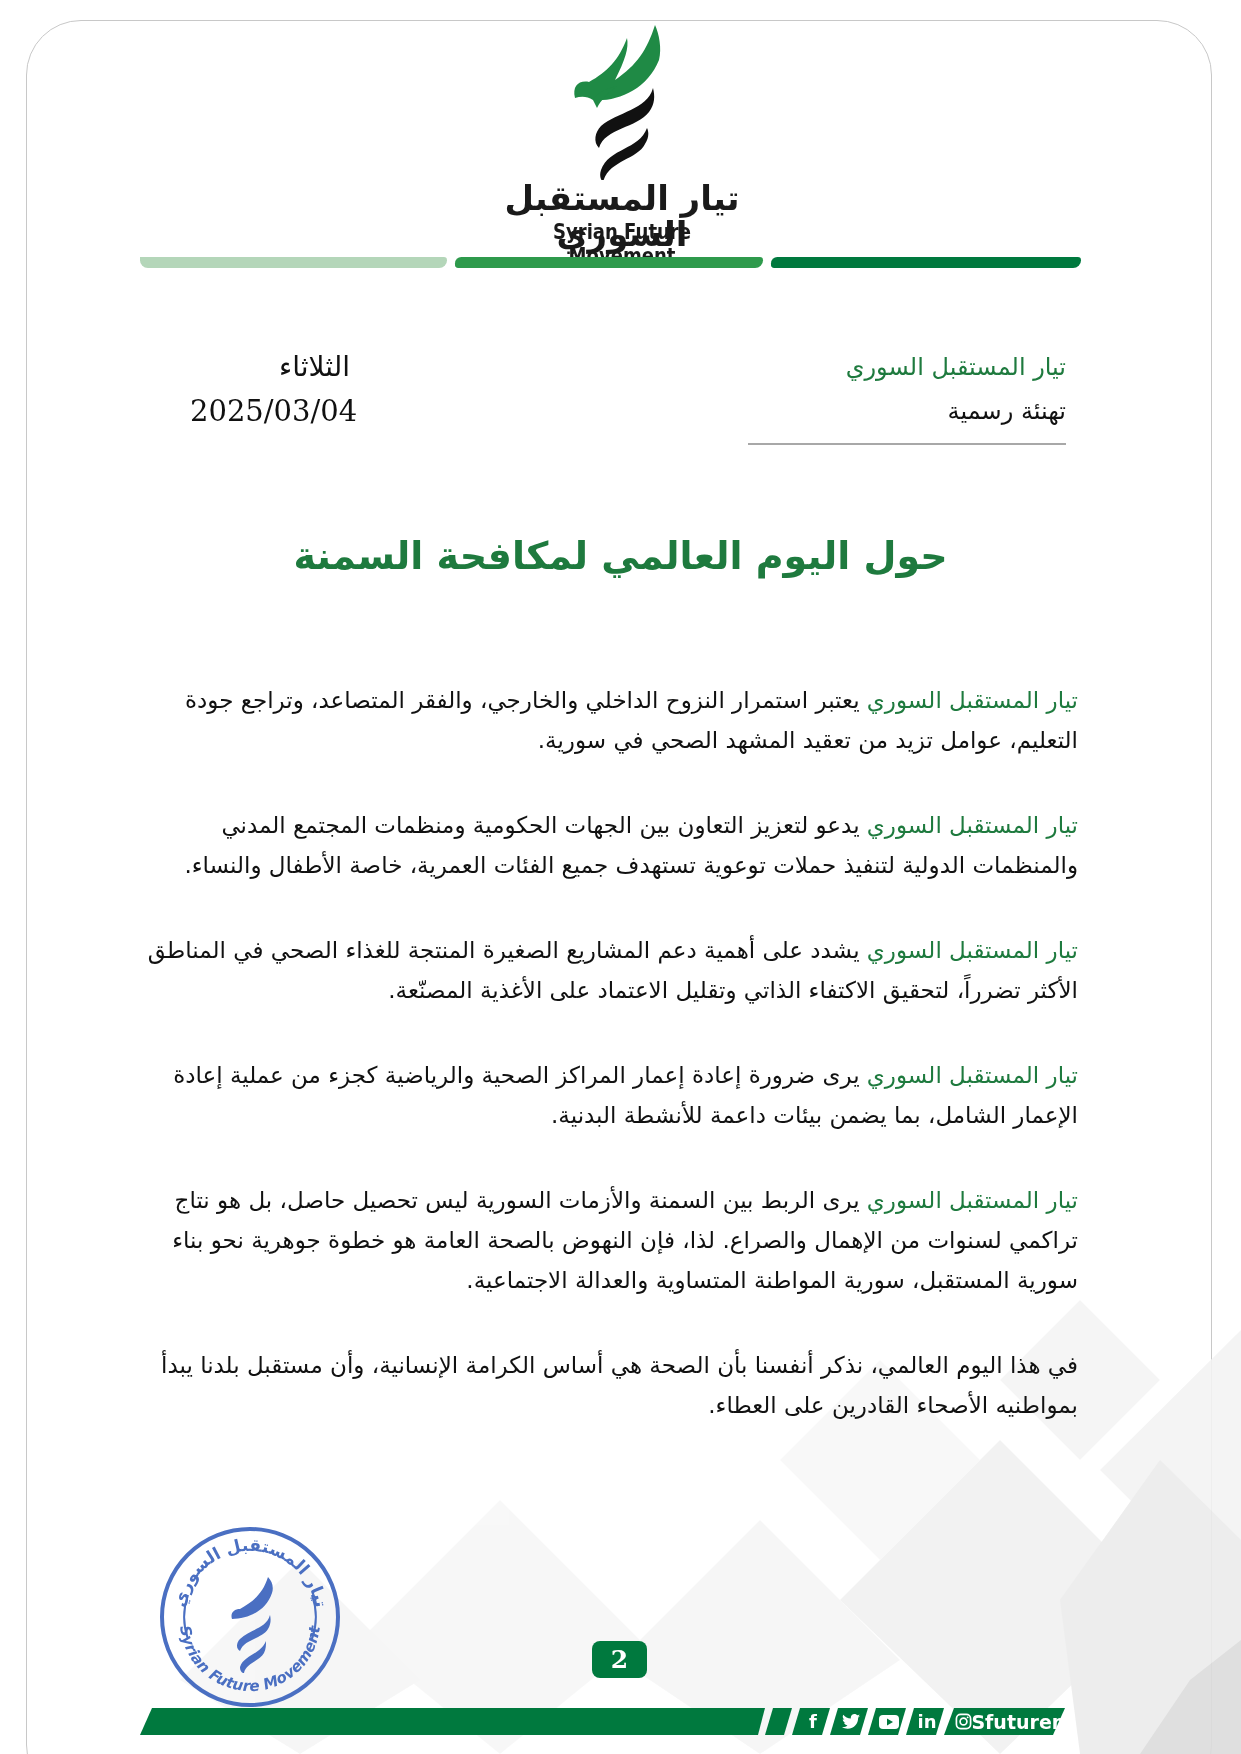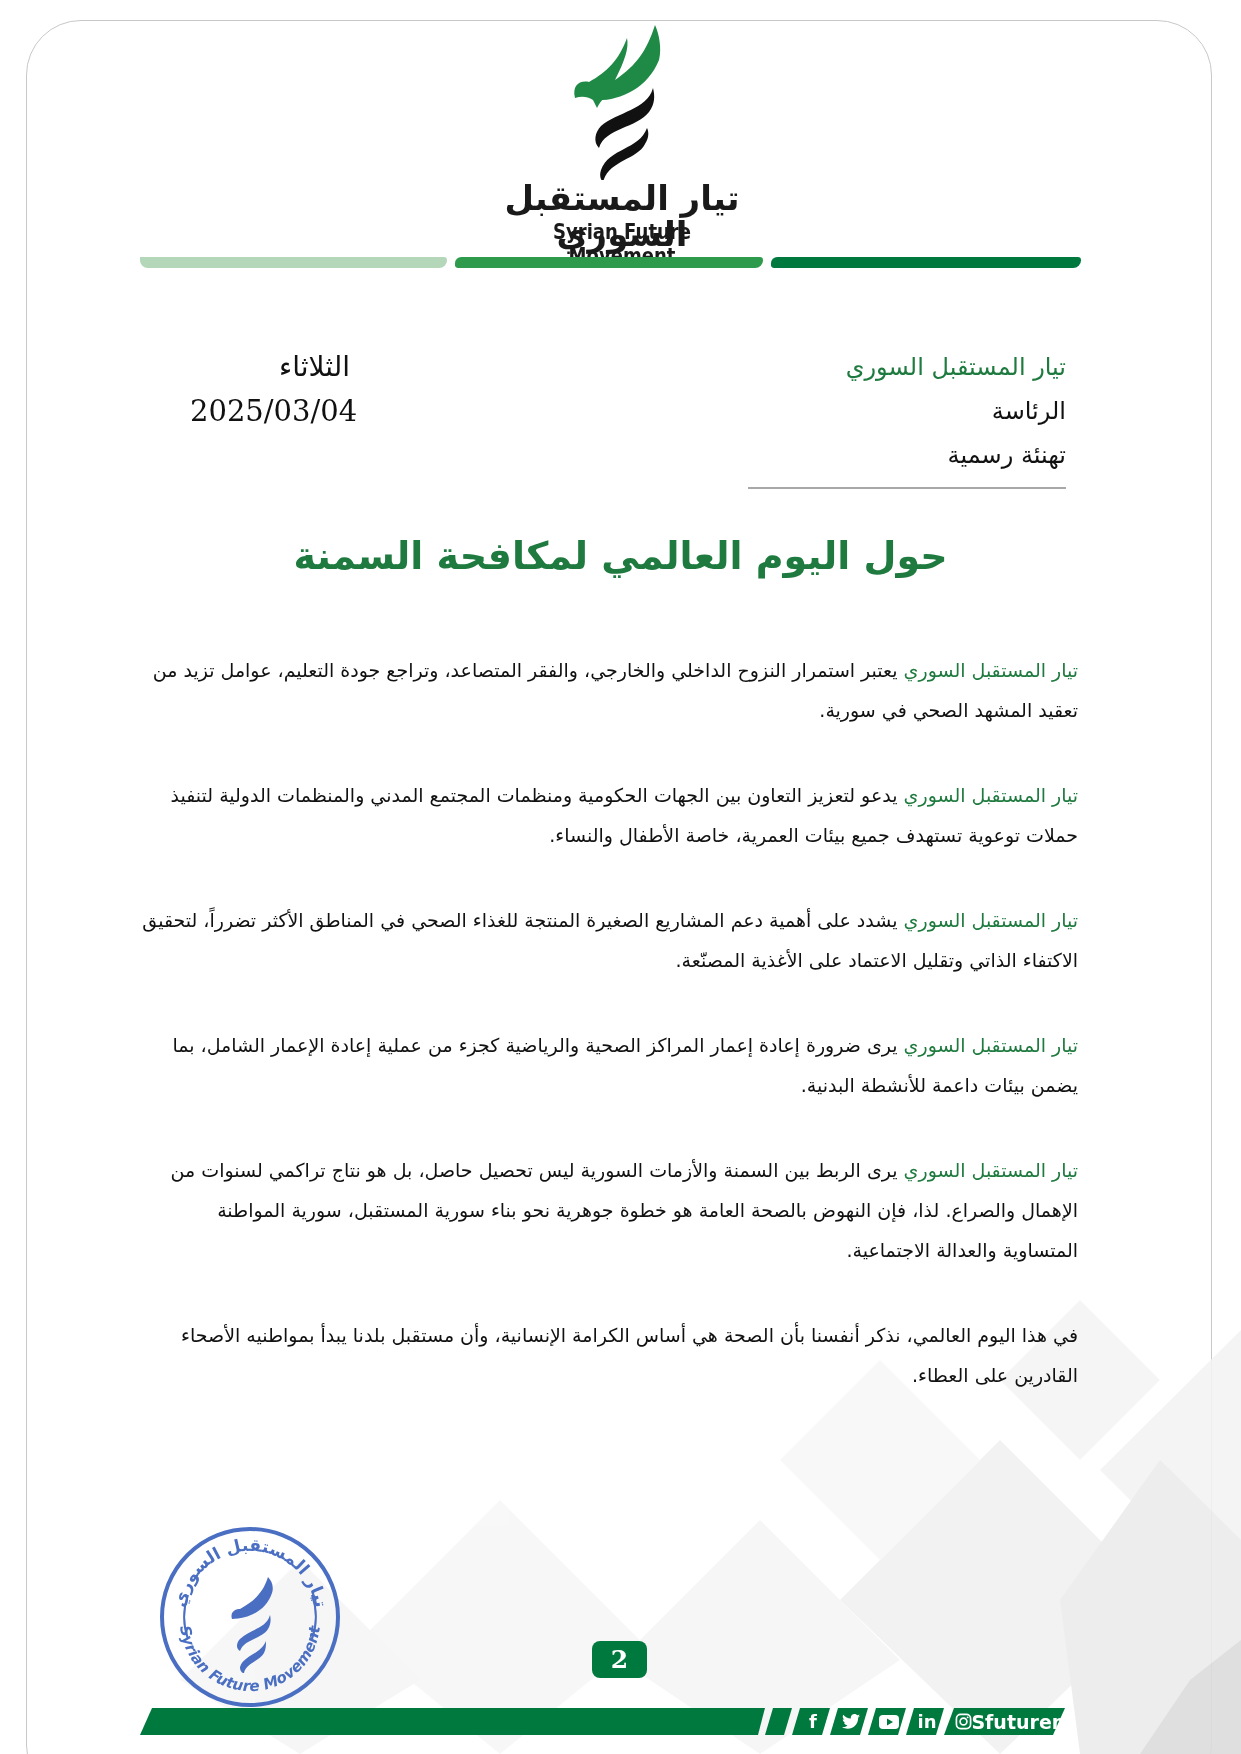--- a/index.html
+++ b/index.html
@@ -44,22 +44,22 @@
     }
     .meta-left .day { font-size: 28px; line-height: 44px; direction: rtl; }
     .meta-left .date { font-family: "DejaVu Serif", "Liberation Serif", serif; font-size: 29px; line-height: 44px; direction: ltr; text-align: center; }
 
     .title {
       position: absolute; left: 0; right: 0; top: 530px; text-align: center; direction: rtl;
       font-size: 38px; font-weight: bold; color: #1e7a3e; line-height: 52px;
     }
 
     .body {
-      position: absolute; left: 140px; width: 938px; top: 650px; direction: rtl; text-align: right;
-      font-size: 19px; line-height: 40px; color: #111;
+      position: absolute; left: 140px; width: 938px; top: 680px; direction: rtl; text-align: right;
+      font-size: 23px; line-height: 40px; color: #111;
     }
     .body p { margin: 0 0 45px 0; }
     .body .lead { color: #1e7a3e; }
 
     .seal { position: absolute; left: 158px; top: 1525px; width: 184px; height: 184px; }
 
     .page-num {
       position: absolute; left: 592px; top: 1641px; width: 55px; height: 37px;
       background: #00793e; border-radius: 8px; color: #fff; text-align: center;
       font-family: "DejaVu Serif", "Liberation Serif", serif; font-weight: bold; font-size: 25px; line-height: 37px;
@@ -103,35 +103,34 @@
   <div class="logo-ar">تيار المستقبل السوري</div>
   <div class="logo-en">Syrian Future Movement</div>
 </div>
 
 <div class="divider d1"></div>
 <div class="divider d2"></div>
 <div class="divider d3"></div>
 
 <div class="meta-right">
   <div class="org">تيار المستقبل السوري</div>
-  <div>الرئاسة</div>
   <div>تهنئة رسمية</div>
   <div class="rule"></div>
 </div>
 
 <div class="meta-left">
   <div class="day">الثلاثاء</div>
   <div class="date">2025/03/04</div>
 </div>
 
 <div class="title">حول اليوم العالمي لمكافحة السمنة</div>
 
 <div class="body">
   <p><span class="lead">تيار المستقبل السوري</span><span> يعتبر استمرار النزوح الداخلي والخارجي، والفقر المتصاعد، وتراجع جودة التعليم، عوامل تزيد من تعقيد المشهد الصحي في سورية.</span></p>
-  <p><span class="lead">تيار المستقبل السوري</span><span> يدعو لتعزيز التعاون بين الجهات الحكومية ومنظمات المجتمع المدني والمنظمات الدولية لتنفيذ حملات توعوية تستهدف جميع بيئات العمرية، خاصة الأطفال والنساء.</span></p>
+  <p><span class="lead">تيار المستقبل السوري</span><span> يدعو لتعزيز التعاون بين الجهات الحكومية ومنظمات المجتمع المدني والمنظمات الدولية لتنفيذ حملات توعوية تستهدف جميع الفئات العمرية، خاصة الأطفال والنساء.</span></p>
   <p><span class="lead">تيار المستقبل السوري</span><span> يشدد على أهمية دعم المشاريع الصغيرة المنتجة للغذاء الصحي في المناطق الأكثر تضرراً، لتحقيق الاكتفاء الذاتي وتقليل الاعتماد على الأغذية المصنّعة.</span></p>
   <p><span class="lead">تيار المستقبل السوري</span><span> يرى ضرورة إعادة إعمار المراكز الصحية والرياضية كجزء من عملية إعادة الإعمار الشامل، بما يضمن بيئات داعمة للأنشطة البدنية.</span></p>
   <p><span class="lead">تيار المستقبل السوري</span><span> يرى الربط بين السمنة والأزمات السورية ليس تحصيل حاصل، بل هو نتاج تراكمي لسنوات من الإهمال والصراع. لذا، فإن النهوض بالصحة العامة هو خطوة جوهرية نحو بناء سورية المستقبل، سورية المواطنة المتساوية والعدالة الاجتماعية.</span></p>
   <p><span>في هذا اليوم العالمي، نذكر أنفسنا بأن الصحة هي أساس الكرامة الإنسانية، وأن مستقبل بلدنا يبدأ بمواطنيه الأصحاء القادرين على العطاء.</span></p>
 </div>
 
 <svg class="seal" viewBox="0 0 184 184">
   <defs>
     <path id="sealTop" d="M26,92 A66,66 0 0 1 158,92"></path>
     <path id="sealBottom" d="M22,96 A70,70 0 0 0 162,96"></path>

